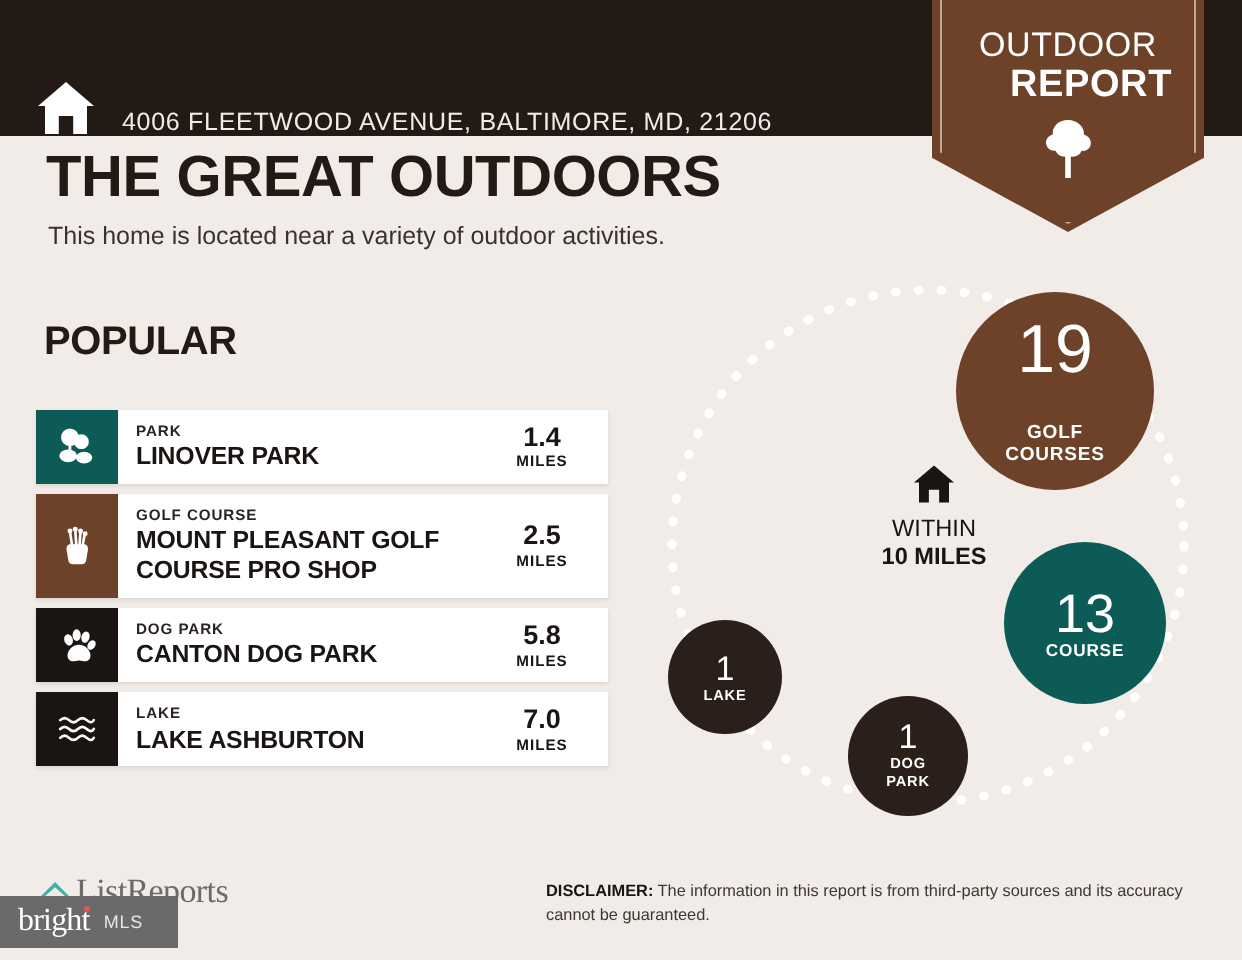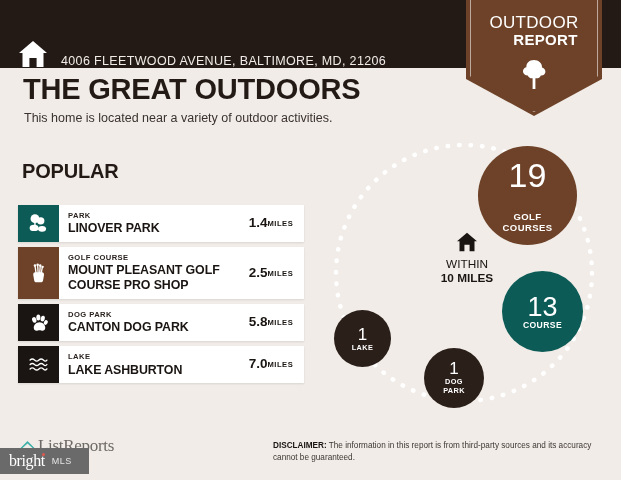--- a/index.html
+++ b/index.html
@@ -37,21 +37,21 @@
     position:absolute; left:4px; right:4px; top:0; bottom:4px;
     border:1.5px solid rgba(255,255,255,.55);
     border-top:none;
     clip-path:polygon(0 0,100% 0,100% 68%,50% 100%,0 68%);
   }
   #badge-title{
     position:absolute; left:0; right:0; top:13px;
     text-align:center; color:#fff; line-height:1.12;
   }
   #badge-title .l1{ display:block; font-size:17px; letter-spacing:.3px; font-weight:400;}
-  #badge-title .l2{ display:block; font-size:15px; letter-spacing:.3px; font-weight:700;margin-left:23px;}
+  #badge-title .l2{ display:block; font-size:19px; letter-spacing:.3px; font-weight:700;margin-left:23px;}
   #badge-tree{ position:absolute; left:50%; top:58px; transform:translateX(-50%); width:30px; height:32px;}
 
   
   #page-title{
     position:absolute; left:23px; top:73px;
     font-size:29px; font-weight:700; color:#231a16; letter-spacing:-.2px;
   }
   #page-subtitle{
     position:absolute; left:24px; top:111px;
     font-size:12.5px; color:#3a322e;
@@ -65,21 +65,21 @@
   #popular-list{ position:absolute; left:18px; top:205px; width:286px; }
   .list-item{
     position:relative; display:flex; align-items:stretch;
     background:#ffffff; margin-bottom:5px;
     box-shadow:0 1px 2px rgba(0,0,0,.10);
   }
   .li-icon{ width:41px; flex:none; display:flex; align-items:center; justify-content:center; }
   .li-body{ flex:1; padding:6px 0 6px 9px; display:flex; flex-direction:column; justify-content:center;}
   .li-cat{ font-size:7.6px; font-weight:700; color:#2b2320; letter-spacing:.45px; line-height:1.35;}
   .li-name{ font-size:12.4px; font-weight:700; color:#1a1512; letter-spacing:-.1px; line-height:1.2;}
-  .li-dist{ width:60px; flex:none; text-align:center; display:flex; flex-direction:row;
+  .li-dist{ width:60px; flex:none; text-align:center; display:flex; flex-direction:column;
             align-items:center; justify-content:center; padding-right:6px;}
   .li-num{ font-size:13.5px; font-weight:700; color:#1a1512; line-height:1.1;}
   .li-unit{ font-size:7.6px; font-weight:700; color:#1a1512; letter-spacing:.5px;}
 
   
   #circle-diagram{ position:absolute; left:326px; top:140px; width:295px; height:285px; }
   #dotted-ring{ position:absolute; left:0; top:0; }
   .stat-circle{
     position:absolute; border-radius:50%;
     display:flex; flex-direction:column; align-items:center; justify-content:center;

